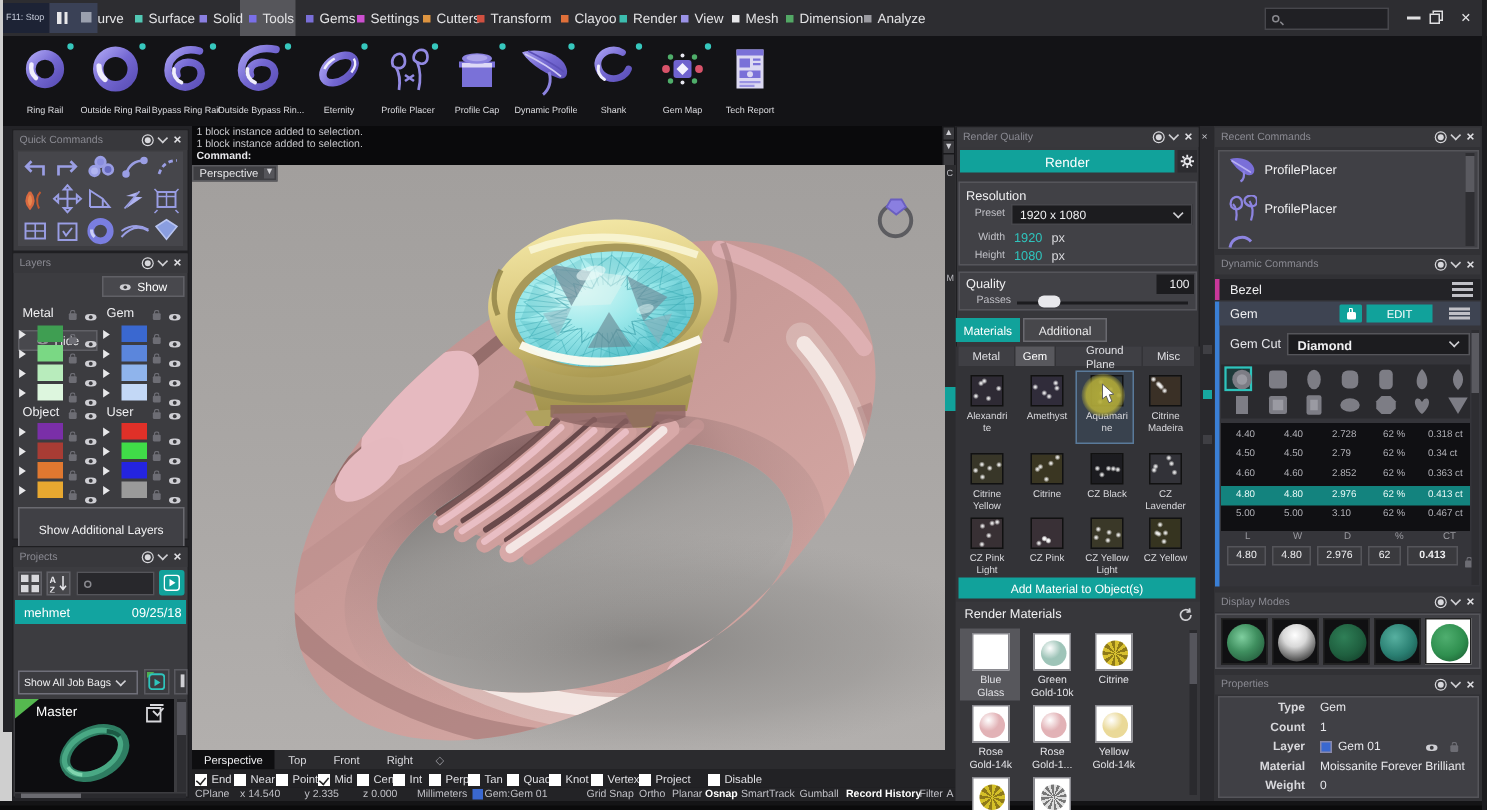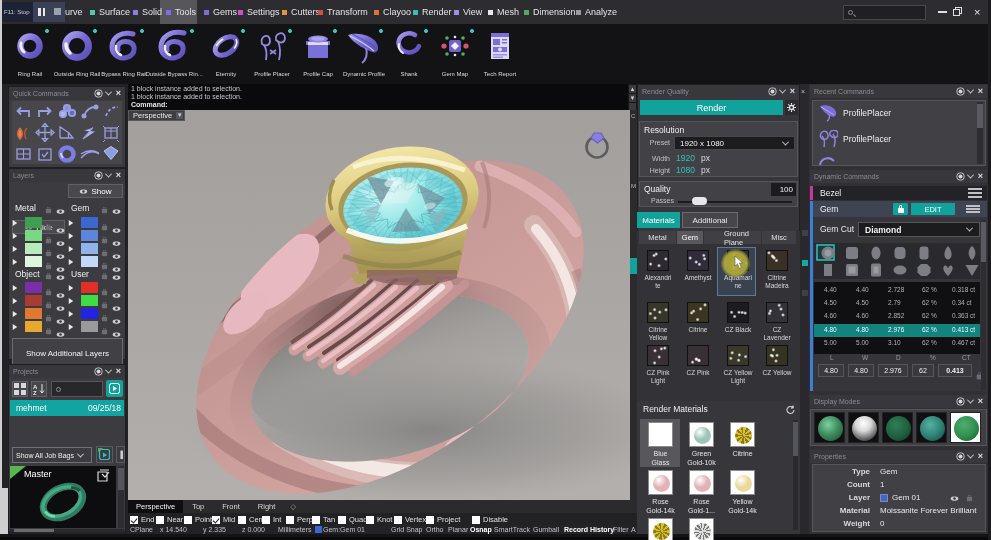--- a/index.html
+++ b/index.html
@@ -633,20 +633,21 @@
       <div class="abs" style="left:678px;top:369px;width:40px;text-align:center;color:#d8d8dc;font-size:6.5px;line-height:8px;">CZ Pink</div>
       <div class="abs" style="left:727px;top:345px;width:22px;height:21px;background-image:radial-gradient(circle at 57% 47%, rgba(255,255,255,.85) 0.5px, rgba(255,255,255,0) 2px),radial-gradient(circle at 14% 65%, rgba(255,255,255,.85) 0.5px, rgba(255,255,255,0) 2px),radial-gradient(circle at 21% 36%, rgba(255,255,255,.85) 0.5px, rgba(255,255,255,0) 2px),radial-gradient(circle at 53% 75%, rgba(255,255,255,.85) 0.5px, rgba(255,255,255,0) 2px),radial-gradient(circle at 88% 56%, rgba(255,255,255,.85) 0.5px, rgba(255,255,255,0) 2px),linear-gradient(#3a3828,#3a3828);border:1px solid #111;"></div>
       <div class="abs" style="left:718px;top:369px;width:40px;text-align:center;color:#d8d8dc;font-size:6.5px;line-height:8px;">CZ Yellow<br>Light</div>
       <div class="abs" style="left:766px;top:345px;width:22px;height:21px;background-image:radial-gradient(circle at 28% 53%, rgba(255,255,255,.85) 0.5px, rgba(255,255,255,0) 2px),radial-gradient(circle at 45% 79%, rgba(255,255,255,.85) 0.5px, rgba(255,255,255,0) 2px),radial-gradient(circle at 21% 49%, rgba(255,255,255,.85) 0.5px, rgba(255,255,255,0) 2px),radial-gradient(circle at 50% 49%, rgba(255,255,255,.85) 0.5px, rgba(255,255,255,0) 2px),radial-gradient(circle at 32% 20%, rgba(255,255,255,.85) 0.5px, rgba(255,255,255,0) 2px),linear-gradient(#363420,#363420);border:1px solid #111;"></div>
       <div class="abs" style="left:757px;top:369px;width:40px;text-align:center;color:#d8d8dc;font-size:6.5px;line-height:8px;">CZ Yellow</div>
       <div class="abs" style="left:721px;top:249px;width:29px;height:29px;border-radius:50%;background:radial-gradient(circle,#b9b23a 0%,#b0a93a 55%,rgba(176,169,58,0) 75%);opacity:.92;"></div>
       <svg class="abs" style="left:730px;top:255px;" width="14" height="18" viewBox="0 0 14 18">
         <path d="M5,1 v10 l2.5,-2 l1.8,4.5 l2,-1 l-1.8,-4.3 l3,-0.4 z" fill="#fff" stroke="#555" stroke-width="0.6"></path>
       </svg>
     </div>
+<div class="abs teal" style="left:639px;top:385px;width:158px;height:14px;color:#fff;font-size:8px;display:flex;align-items:center;justify-content:center;">Add Material to Object(s)</div>
 <div class="abs" style="left:637px;top:401px;width:163px;height:133px;background:#37373b;"></div>
 <div class="abs" style="left:643px;top:404px;color:#f0f0f2;font-size:8.5px;">Render Materials</div>
 <svg class="abs" style="left:786px;top:405px;" width="10" height="10" viewBox="0 0 10 10">
       <path d="M8,5 a3.5,3.5 0 1,1 -1,-2.5 M7,0.5 l0.3,2.3 l-2.3,0.3" fill="none" stroke="#d0d0d4" stroke-width="1.1"></path>
     </svg>
 <div id="matgrid">
       <div class="abs" style="left:640px;top:419px;width:40px;height:48px;background:#57575c;"></div>
       <div class="abs" style="left:648px;top:422px;width:25px;height:25px;background:#fff;border:1px solid #8a8a90;"></div>
       <div class="abs" style="left:639px;top:450px;width:43px;text-align:center;color:#e4e4e8;font-size:7px;line-height:8.5px;">Blue<br>Glass</div>
       <div class="abs" style="left:689px;top:422px;width:25px;height:25px;background:#fff;border:1px solid #8a8a90;">

